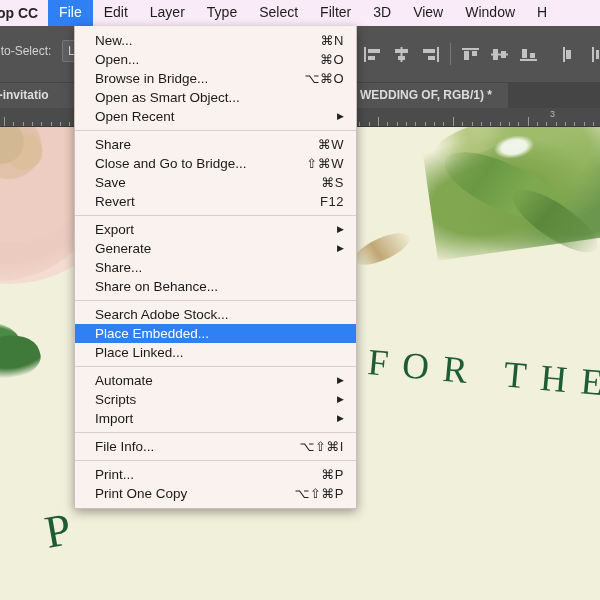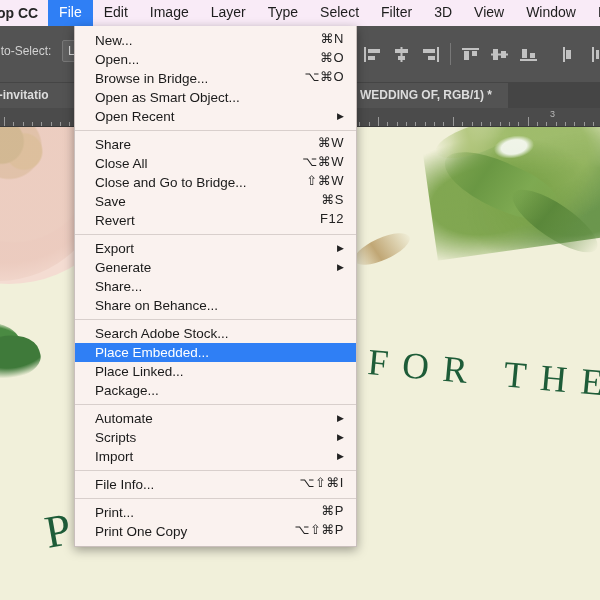--- a/index.html
+++ b/index.html
@@ -179,21 +179,21 @@
     position:absolute;left:74px;top:26px;width:281px;
     background:#faf2ef;
     border:1px solid #c9bfbc;
     border-top:none;
     box-shadow:0 3px 10px rgba(0,0,0,.36);
     padding:5px 0 5px 0;
     font-size:13.5px;
     z-index:50;
   }
   .dd-row{
-    position:relative;height:19px;display:flex;
+    position:relative;height:19px;display:flex;align-items:center;
     padding:0 12px 0 20px;color:#1a1a1a;gap:29px;
   }
   .dd-row.hl{background:#2f7ff5;color:#ffffff;}
   .dd-label{flex:1;white-space:nowrap;line-height:19px;}
   .dd-key{
     font-size:13px;color:#222;white-space:nowrap;letter-spacing:.5px;
     font-family:"Liberation Sans", sans-serif;
   }
   .dd-arrow{
     font-size:9px;color:#222;line-height:19px;
@@ -364,21 +364,20 @@
           </svg>
       </div>
 
     </div>
   </div>
 
   <div class="menubar" id="menubar">
     <span class="app-name">oshop CC</span>
   <span class="menu-item active">File</span>
       <span class="menu-item">Edit</span>
-      <span class="menu-item">Image</span>
       <span class="menu-item">Layer</span>
       <span class="menu-item">Type</span>
       <span class="menu-item">Select</span>
       <span class="menu-item">Filter</span>
       <span class="menu-item">3D</span>
       <span class="menu-item">View</span>
       <span class="menu-item">Window</span>
       <span class="menu-item">H</span>
     </div>
 
@@ -401,24 +400,20 @@
       <div class="dd-row">
         <span class="dd-label">Open Recent</span>
         <span class="dd-arrow">▶</span>
       </div>
       <div class="dd-sep"></div>
       <div class="dd-row">
         <span class="dd-label">Share</span>
         <span class="dd-key">⌘W</span>
       </div>
       <div class="dd-row">
-        <span class="dd-label">Close All</span>
-        <span class="dd-key">⌥⌘W</span>
-      </div>
-      <div class="dd-row">
         <span class="dd-label">Close and Go to Bridge...</span>
         <span class="dd-key">⇧⌘W</span>
       </div>
       <div class="dd-row">
         <span class="dd-label">Save</span>
         <span class="dd-key">⌘S</span>
       </div>
       <div class="dd-row">
         <span class="dd-label">Revert</span>
         <span class="dd-key">F12</span>
@@ -441,23 +436,20 @@
       <div class="dd-sep"></div>
       <div class="dd-row">
         <span class="dd-label">Search Adobe Stock...</span>
       </div>
       <div class="dd-row hl">
         <span class="dd-label">Place Embedded...</span>
       </div>
       <div class="dd-row">
         <span class="dd-label">Place Linked...</span>
       </div>
-      <div class="dd-row">
-        <span class="dd-label">Package...</span>
-      </div>
       <div class="dd-sep"></div>
       <div class="dd-row">
         <span class="dd-label">Automate</span>
         <span class="dd-arrow">▶</span>
       </div>
       <div class="dd-row">
         <span class="dd-label">Scripts</span>
         <span class="dd-arrow">▶</span>
       </div>
       <div class="dd-row">

